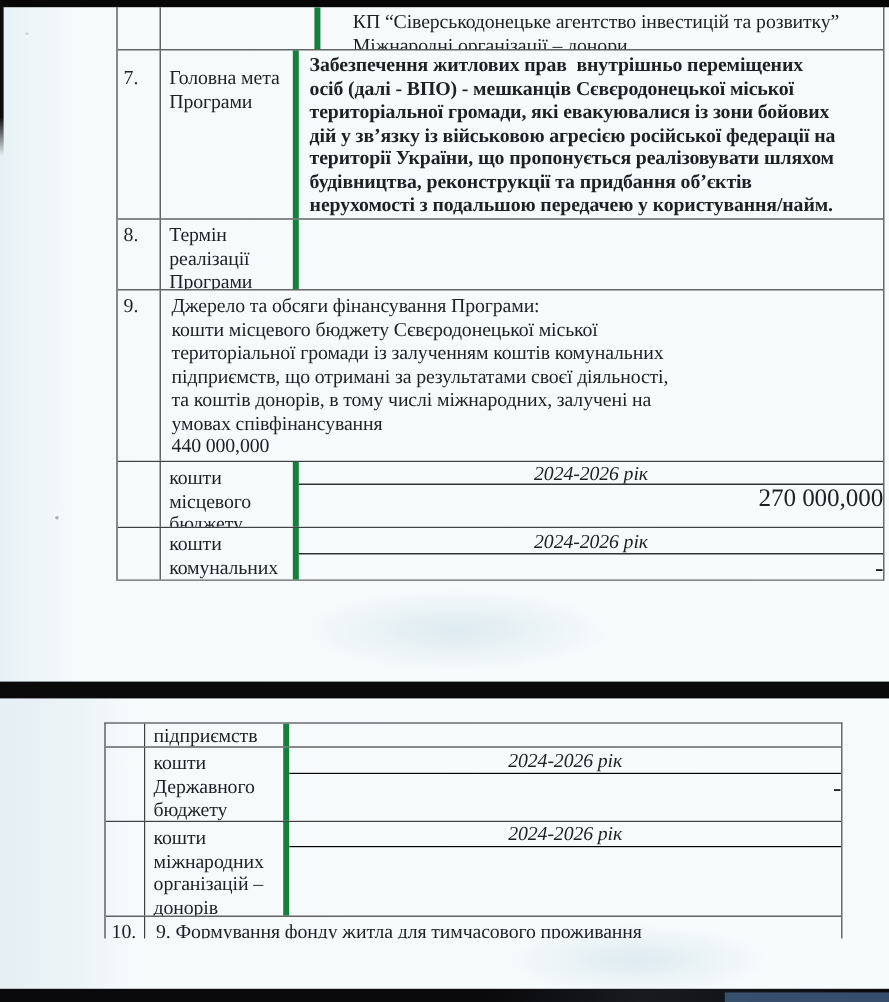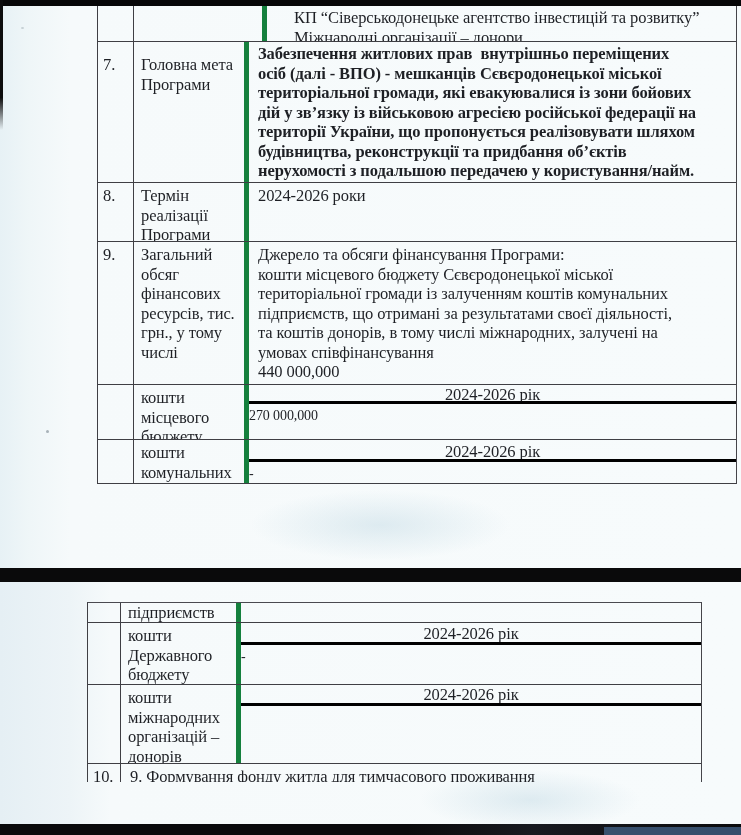--- a/index.html
+++ b/index.html
@@ -41,24 +41,24 @@
     font-size:16.5px; line-height:19.5px; letter-spacing:-0.1px;
   }
   .num { width:36px;  border-right:1px solid #3f3f44; padding:3px 0 0 5px; }
   .lab { width:115px; border-right:5px solid #15803d; padding:3px 0 0 7px; }
   .val { flex:1; padding:3px 0 0 9px; }
   .pad12 { padding-top:13px; }
   .b-num { width:33px; }
   .b-lab { width:120px; }
   .vsplit { flex:1; display:flex; flex-direction:column; padding:0; white-space:normal; }
   .vtop {
-    box-sizing:border-box; border-bottom:3px solid #000000; text-align:center;
-    font-size:16.5px; line-height:19px; white-space:pre; overflow:hidden;
+    box-sizing:border-box; border-bottom:1px solid #000000; text-align:center;
+    font-size:16.5px; line-height:19px; white-space:pre; overflow:hidden;font-style:italic;
   }
-  .vbot { flex:1; text-align:left; padding-top:2px; font-size:14px; line-height:19px; }
+  .vbot { flex:1; text-align:right; padding-top:2px; font-size:21px; line-height:19px; }
   .blotch { position:absolute; border-radius:50%; pointer-events:none;
             background:radial-gradient(closest-side,rgba(190,215,226,.45),rgba(190,215,226,0)); }
 </style>
 </head>
 <body>
 
 <div class="canvas">
 
   <div class="page page-top"></div>
   <div class="page page-bottom"></div>
@@ -89,31 +89,24 @@
 території України, що пропонується реалізовувати шляхом
 будівництва, реконструкції та придбання об’єктів
 нерухомості з подальшою передачею у користування/найм.</div>
     </div>
 
     <div class="row" style="height:59px;">
       <div class="c num">8.</div>
       <div class="c lab">Термін
 реалізації
 Програми</div>
-      <div class="c val">2024-2026 роки</div>
     </div>
 
     <div class="row" style="height:143px;">
       <div class="c num">9.</div>
-      <div class="c lab">Загальний
-обсяг
-фінансових
-ресурсів, тис.
-грн., у тому
-числі</div>
       <div class="c val">Джерело та обсяги фінансування Програми:
 кошти місцевого бюджету Сєвєродонецької міської
 територіальної громади із залученням коштів комунальних
 підприємств, що отримані за результатами своєї діяльності,
 та коштів донорів, в тому числі міжнародних, залучені на
 умовах співфінансування
 440 000,000</div>
     </div>
 
     <div class="row" style="height:55px;">

